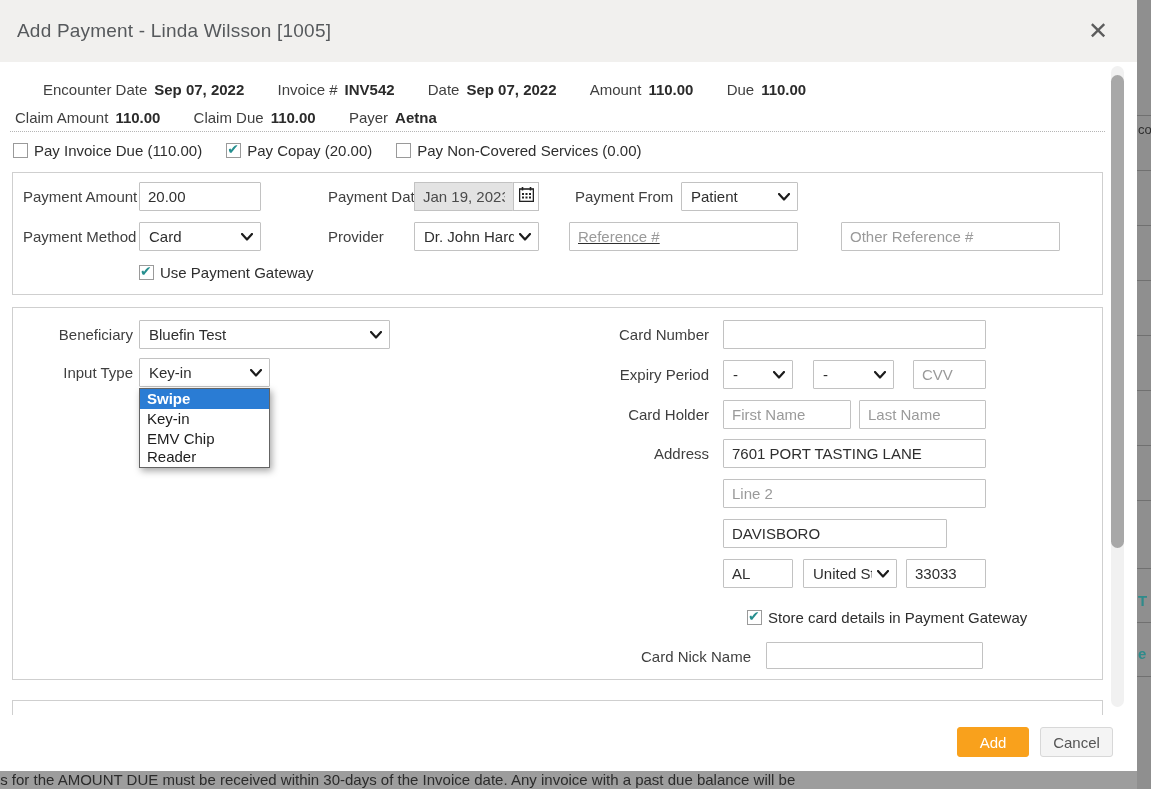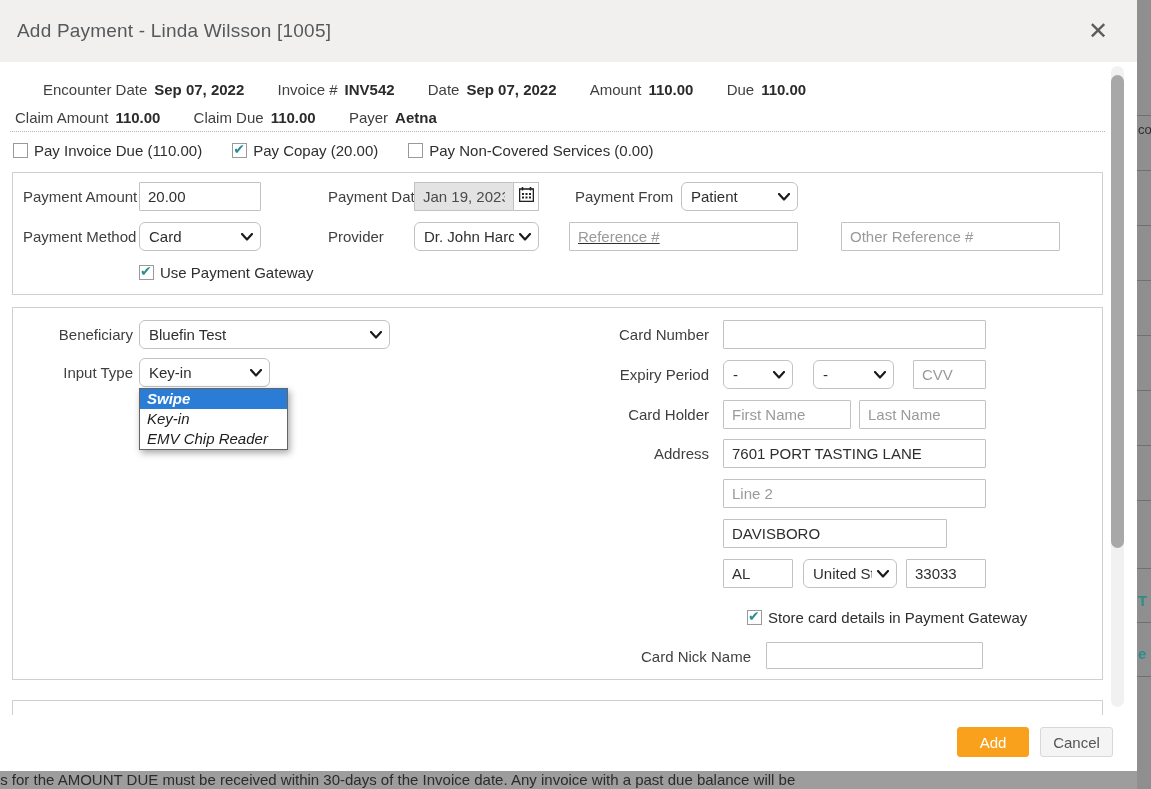--- a/index.html
+++ b/index.html
@@ -16,50 +16,50 @@
   
   .summary-row { position:absolute; left:15px; white-space:nowrap; font-size:15px; color:#3f3f3f; }
   .summary-row .pair { display:inline-block; margin-right:29px; }
   .summary-row .lbl { color:#3f3f3f; }
   .summary-row .val { color:#2b2b2b; font-weight:bold; margin-left:7px; }
   #sumrow1 { top:81px;margin-left:28px; }
   #sumrow2 { top:109px; }
   .dotted-sep { position:absolute; left:10px; top:131px; width:1095px; border-top:1px dotted #b5b5b5; }
 
   
-  .checkrow { position:absolute; left:13px; top:142px; display:flex; gap:30px; font-size:15px; color:#2e2e2e; }
+  .checkrow { position:absolute; left:13px; top:142px; display:flex; gap:24px; font-size:15px; color:#2e2e2e; }
   .check-item { display:flex; align-items:center; gap:6px; cursor:pointer; }
   .cb { width:15px; height:15px; border:1px solid #9a9a9a; background:#fff; position:relative; flex:0 0 auto; }
   .cb.checked::after { content:"\2714"; position:absolute; left:0px; top:-3px; font-size:14px; color:#268f8f; }
 
   .group-box { position:absolute; left:12px; width:1091px; border:1px solid #cfcfcf; background:#fff; }
   #paybox { top:172px; height:123px; }
   #cardbox { top:307px; height:373px; }
   #clippedbox { top:700px; height:15px; border-bottom:none; }
 
   .flabel { position:absolute; font-size:15px; color:#3f3f3f; line-height:29px; white-space:nowrap; }
   .rlabel { text-align:right; }
 
   input.txt { position:absolute; height:29px; border:1px solid #c2c2c2; background:#fff; font-family:"Liberation Sans",sans-serif;
               font-size:15px; color:#2e2e2e; padding:0 8px; border-radius:1px; }
   input.txt::placeholder { color:#9a9a9a; opacity:1; }
   input.txt:disabled, input.txt.disabled { background:#e3e3e3; color:#4a4a4a; }
 
   .sel { position:absolute; height:29px; border:1px solid #c2c2c2; background:#fff; display:flex; align-items:center;
-         font-size:15px; color:#2e2e2e; padding:0 24px 0 9px; cursor:pointer; border-radius:6px; overflow:hidden; white-space:nowrap; }
+         font-size:15px; color:#2e2e2e; padding:0 24px 0 9px; cursor:pointer; border-radius:1px; overflow:hidden; white-space:nowrap; }
   .sel .chev { position:absolute; right:7px; top:50%; margin-top:-4px; }
   .chev svg { display:block; }
 
   .datewrap { position:absolute; height:29px; display:flex; }
   .datewrap input { position:static; width:99px; height:29px; border-right:none; }
   .cal-btn { width:26px; height:29px; border:1px solid #c2c2c2; background:#fff; display:flex; align-items:center; justify-content:center; cursor:pointer; }
 
   
-  .dropdown-list { position:absolute; left:138px; top:386px; width:149px; background:#fff; border:1px solid #646464;
-                   box-shadow:2px 3px 7px rgba(0,0,0,.35); z-index:30; font-size:15px;font-style:italic; }
+  .dropdown-list { position:absolute; left:138px; top:386px; width:131px; background:#fff; border:1px solid #646464;
+                   box-shadow:2px 3px 7px rgba(0,0,0,.35); z-index:30; font-size:15px; }
   .dropdown-list .opt { padding:1px 7px; color:#1c1c1c; line-height:18px; cursor:pointer; font-weight:bold; }
   .dropdown-list .opt.hl { background:#2a7cd4; color:#fff; }
   .dropdown-list .opt:not(.hl) { font-weight:normal; }
 
   
   .btn { position:absolute; height:30px; border-radius:3px; font-size:15px; display:flex; align-items:center; justify-content:center; cursor:pointer; }
   #addbtn { left:957px; top:727px; width:72px; background:#f9a11c; color:#fff; border:1px solid #f9a11c; }
   #cancelbtn { left:1040px; top:727px; width:73px; background:#f4f4f4; color:#555; border:1px solid #d8d8d8; }
 
   

